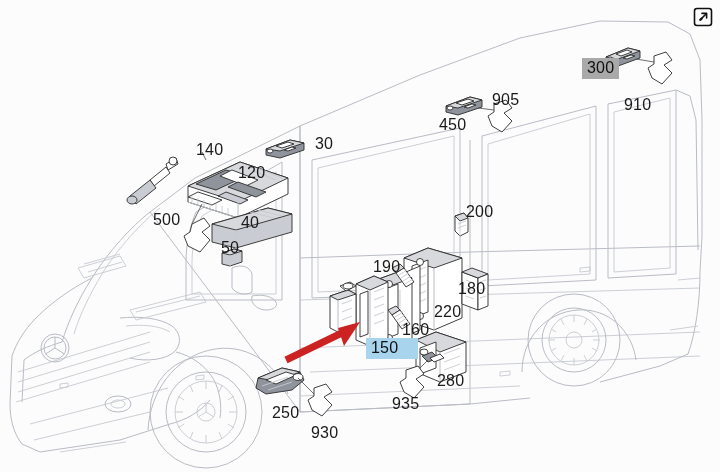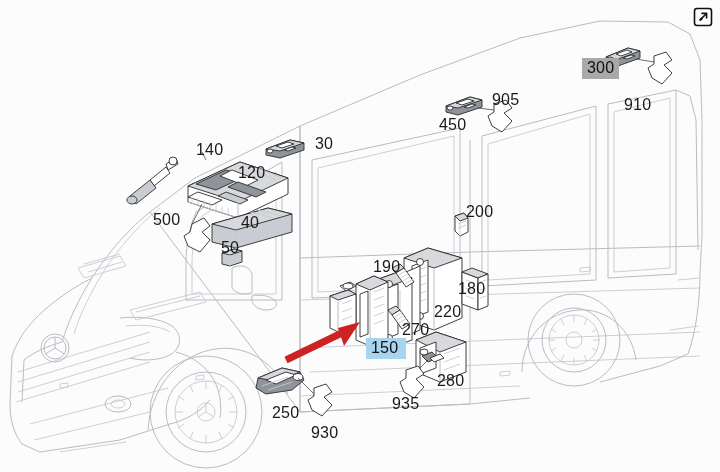--- a/index.html
+++ b/index.html
@@ -25,21 +25,21 @@
     font-family: "Liberation Sans", sans-serif;
     font-size: 16px;
     font-weight: 400;
     color: #1a1a1a;
     white-space: nowrap;
     letter-spacing: 0.2px;
     line-height: 1;
   }
   .label.hl-blue {
     background: #a8d4ee;
-    padding: 2px 8px 3px 5px;
+    padding: 2px 20px 3px 5px;
     color: #111;
   }
   .label.hl-gray {
     background: #a9a9a9;
     padding: 2px 5px 3px 5px;
     color: #111;
   }
   #open-external-button {
     position: absolute;
     right: 4px;
@@ -365,21 +365,21 @@
   <div class="label" style="left:241px; top:215px;">40</div>
   <div class="label" style="left:221px; top:240px;">50</div>
   <div class="label" style="left:439px; top:117px;">450</div>
   <div class="label" style="left:492px; top:92px;">905</div>
   <div class="label hl-gray" style="left:582px; top:58px;">300</div>
   <div class="label" style="left:624px; top:85px;margin-top:12px;">910</div>
   <div class="label" style="left:466px; top:204px;text-align:center;">200</div>
   <div class="label" style="left:373px; top:259px;">190</div>
   <div class="label" style="left:458px; top:281px;">180</div>
   <div class="label" style="left:434px; top:304px;">220</div>
-  <div class="label" style="left:402px; top:322px;">270</div>
+  <div class="label" style="left:402px; top:322px;">160</div>
   <div class="label hl-blue" style="left:366px; top:338px;">150</div>
   <div class="label" style="left:437px; top:373px;">280</div>
   <div class="label" style="left:392px; top:396px;text-align:center;">935</div>
   <div class="label" style="left:272px; top:405px;">250</div>
   <div class="label" style="left:303px; top:425px;margin-left:8px;">930</div>
 
   <div id="open-external-button">
     <svg width="20" height="20" viewBox="0 0 20 20" xmlns="http://www.w3.org/2000/svg">
       <rect x="1.5" y="1.5" width="17" height="17" rx="2.5" fill="none" stroke="#111" stroke-width="1.6"></rect>
       <path d="M7 13 L13 7" stroke="#111" stroke-width="1.6" stroke-linecap="round"></path>

